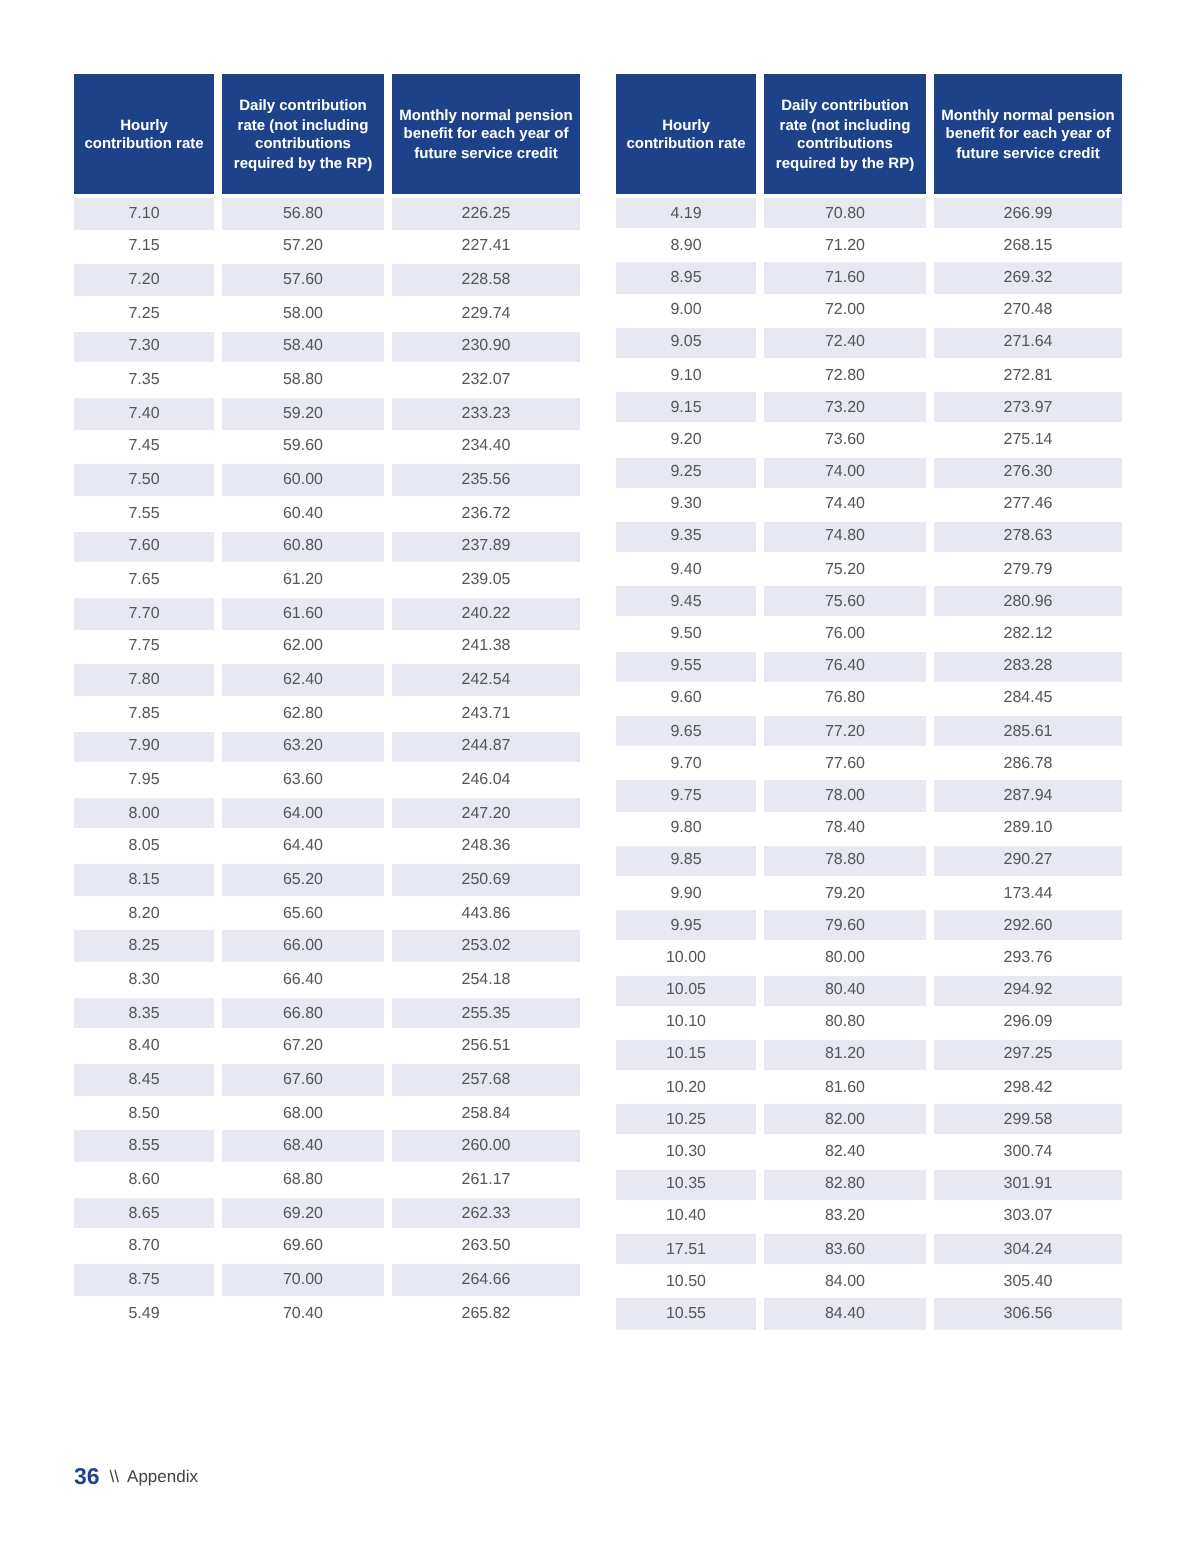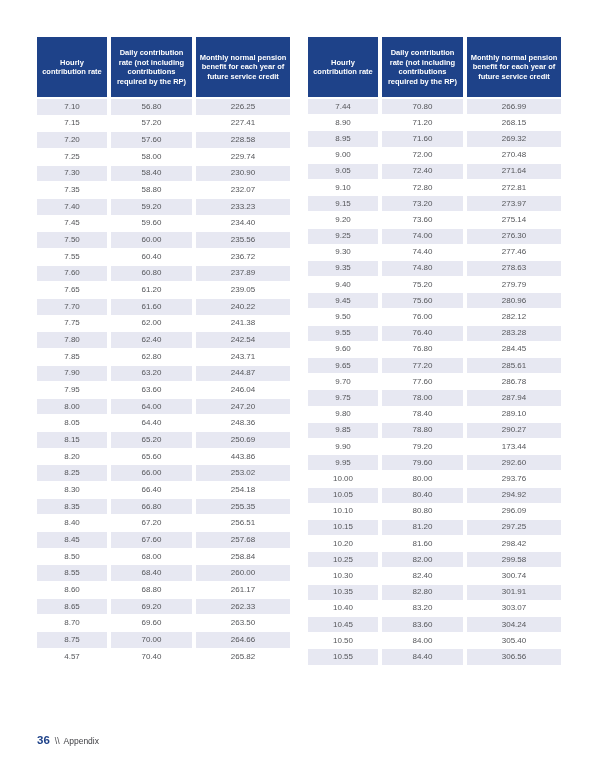--- a/index.html
+++ b/index.html
@@ -49,39 +49,38 @@
     border-bottom: 1px solid #ffffff;
     background: #ffffff;
     color: #55565a;
     font-size: 8px;
     line-height: 8px;
   }
   table.rate-table tbody tr:nth-child(odd) td { background: #e7e8f2; }
   .footer {
     position: absolute;
     left: 37px;
-    top: 713px;
+    top: 733px;
     display: flex;
-    align-items: flex-end;
+    align-items: flex-start;
   }
   .footer .page-num {
     color: #1e4289;
     font-weight: bold;
     font-size: 11.5px;
   }
   .footer .sep {
     color: #404145;
     font-size: 8.5px;
     margin-left: 5px;
   }
   .footer .label {
     color: #404145;
     font-size: 8.5px;
     margin-left: 4px;
-    margin-top: 23px;
   }
 </style>
 </head>
 <body>
 
 <div class="page">
   <div class="tables">
       <table class="rate-table">
         <colgroup>
           <col class="c1">
@@ -255,42 +254,42 @@
             <td>8.70</td>
             <td>69.60</td>
             <td>263.50</td>
           </tr>
           <tr>
             <td>8.75</td>
             <td>70.00</td>
             <td>264.66</td>
           </tr>
           <tr>
-            <td>4.57</td>
+            <td>5.49</td>
             <td>70.40</td>
             <td>265.82</td>
           </tr>
         </tbody>
       </table>
       <table class="rate-table">
         <colgroup>
           <col class="c1">
           <col class="c2">
           <col class="c3">
         </colgroup>
         <thead>
           <tr>
             <th>Hourly contribution rate</th>
             <th>Daily contribution rate (not including contributions required by the RP)</th>
             <th>Monthly normal pension benefit for each year of future service credit</th>
           </tr>
         </thead>
         <tbody>
           <tr>
-            <td>7.44</td>
+            <td>4.19</td>
             <td>70.80</td>
             <td>266.99</td>
           </tr>
           <tr>
             <td>8.90</td>
             <td>71.20</td>
             <td>268.15</td>
           </tr>
           <tr>
             <td>8.95</td>
@@ -436,21 +435,21 @@
             <td>10.35</td>
             <td>82.80</td>
             <td>301.91</td>
           </tr>
           <tr>
             <td>10.40</td>
             <td>83.20</td>
             <td>303.07</td>
           </tr>
           <tr>
-            <td>10.45</td>
+            <td>17.51</td>
             <td>83.60</td>
             <td>304.24</td>
           </tr>
           <tr>
             <td>10.50</td>
             <td>84.00</td>
             <td>305.40</td>
           </tr>
           <tr>
             <td>10.55</td>

